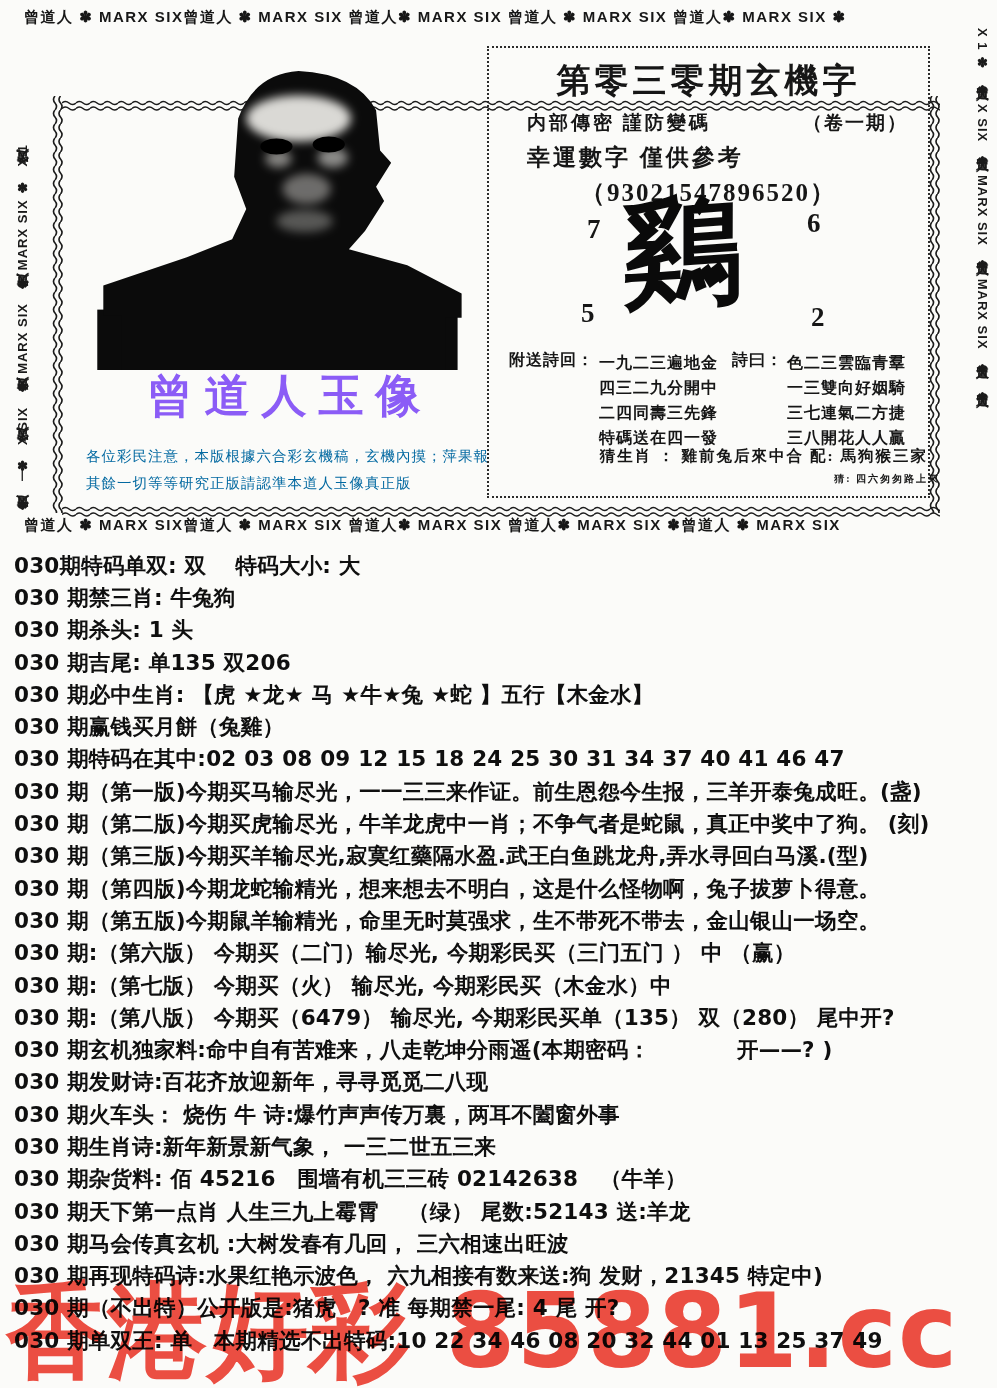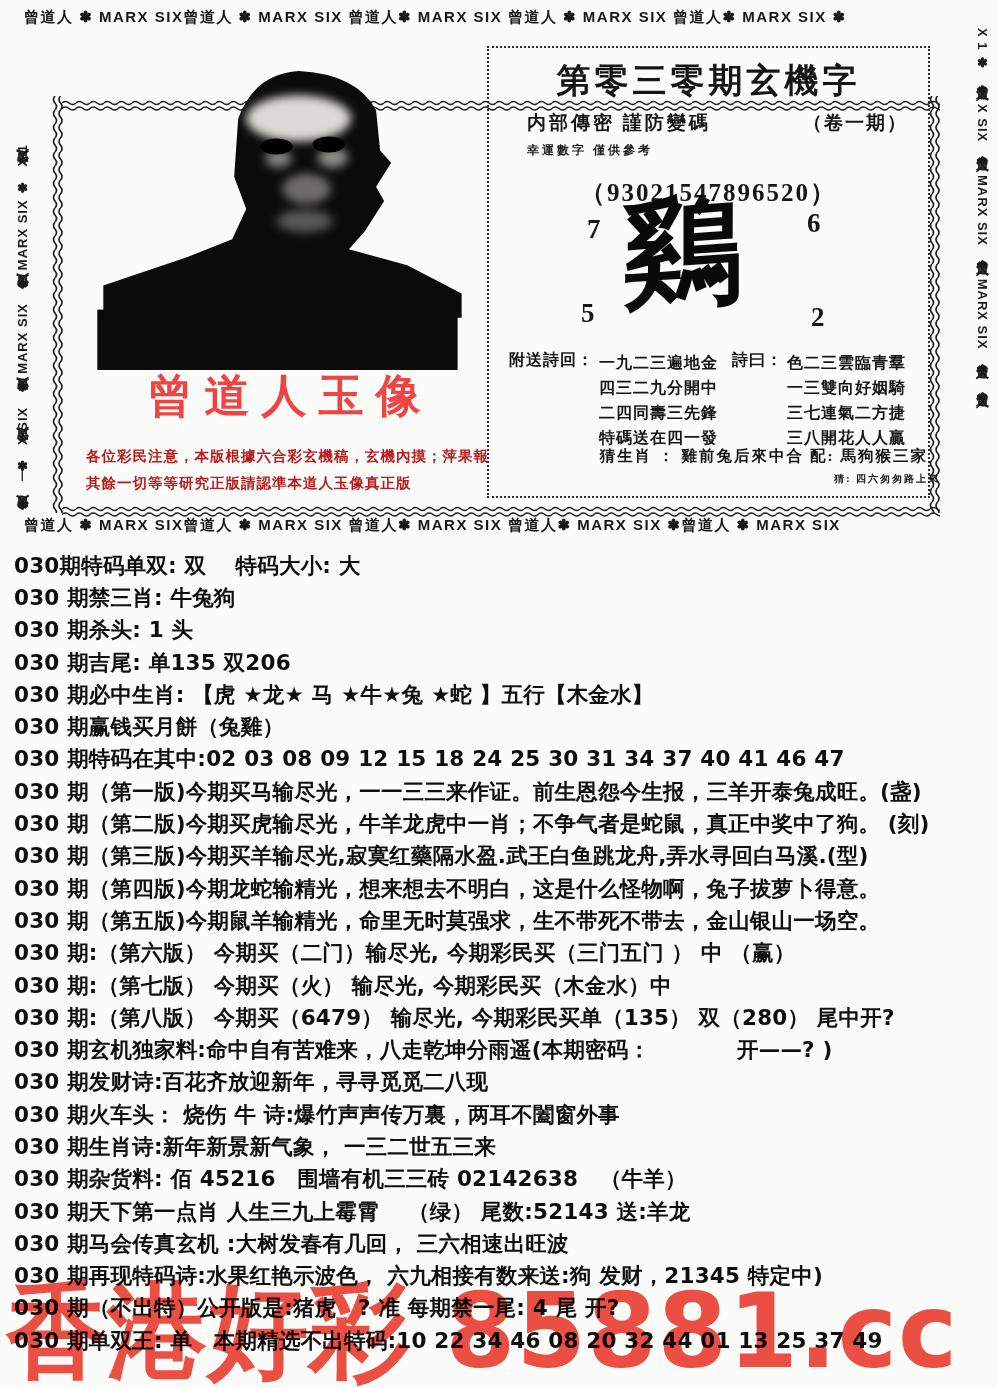--- a/index.html
+++ b/index.html
@@ -31,43 +31,43 @@
     writing-mode:vertical-rl;
   }
   .border-left-text{left:14px; transform:rotate(180deg);}
   .border-right-text{right:6px;}
   .wave{position:absolute;}
   
   .portrait{position:absolute; left:90px; top:58px; width:395px; height:312px;}
   .portrait-caption{
     position:absolute; left:92px; top:366px; width:396px;
     text-align:center; font-family:"Liberation Serif","DejaVu Serif",serif;
-    font-weight:700; font-size:45px; letter-spacing:12px; color:#ef4444;
+    font-weight:700; font-size:45px; letter-spacing:12px; color:#8b5cf6;
     white-space:nowrap;
   }
   .notice{
     position:absolute; left:86px; width:400px;
     font-family:"Liberation Serif","DejaVu Serif",serif;
-    font-size:14.5px; font-weight:700; color:#b91c1c; letter-spacing:1px;
+    font-size:14.5px; font-weight:400; color:#0369a1; letter-spacing:1px;
     white-space:nowrap;
   }
   .notice1{top:447px;} .notice2{top:474px;}
   
   .panel{
     position:absolute; left:487px; top:46px; width:443px; height:452px;
     border:2px dotted #2b2b2b; box-sizing:border-box;
     font-family:"Liberation Serif","DejaVu Serif",serif; color:#161616;
   }
   .panel-title{
     margin-top:10px; text-align:center;
     font-size:34px; font-weight:700; letter-spacing:4px; white-space:nowrap;
   }
   .panel-row1{position:absolute; left:38px; top:62px; font-size:19px; font-weight:700; letter-spacing:3px; white-space:nowrap;}
   .panel-row1-right{position:absolute; right:20px; top:62px; font-size:19px; font-weight:700; letter-spacing:2px; white-space:nowrap;}
-  .panel-row2{position:absolute; left:38px; top:94px; font-size:12px; font-weight:700; letter-spacing:3px; white-space:nowrap;}
+  .panel-row2{position:absolute; left:38px; top:94px; font-size:23px; font-weight:700; letter-spacing:3px; white-space:nowrap;}
   .panel-code{position:absolute; left:0; top:128px; width:100%; text-align:center; font-size:25px; font-weight:600; letter-spacing:2px;}
   .zodiac{position:absolute; left:70px; top:158px; width:300px; height:140px;}
   .zodiac-char{
     position:absolute; left:65px; top:-12px; font-size:118px; line-height:1;
     font-weight:700; transform:rotate(-4deg) skewX(-4deg); color:#0a0a0a;
   }
   .znum{position:absolute; font-size:27px; font-weight:600;}
   .znum-tl{left:28px; top:8px;} .znum-tr{left:248px; top:2px;}
   .znum-bl{left:22px; top:92px;} .znum-br{left:252px; top:96px;}
   .poems{position:absolute; left:18px; top:300px; width:410px; font-size:16px; font-weight:600;}

